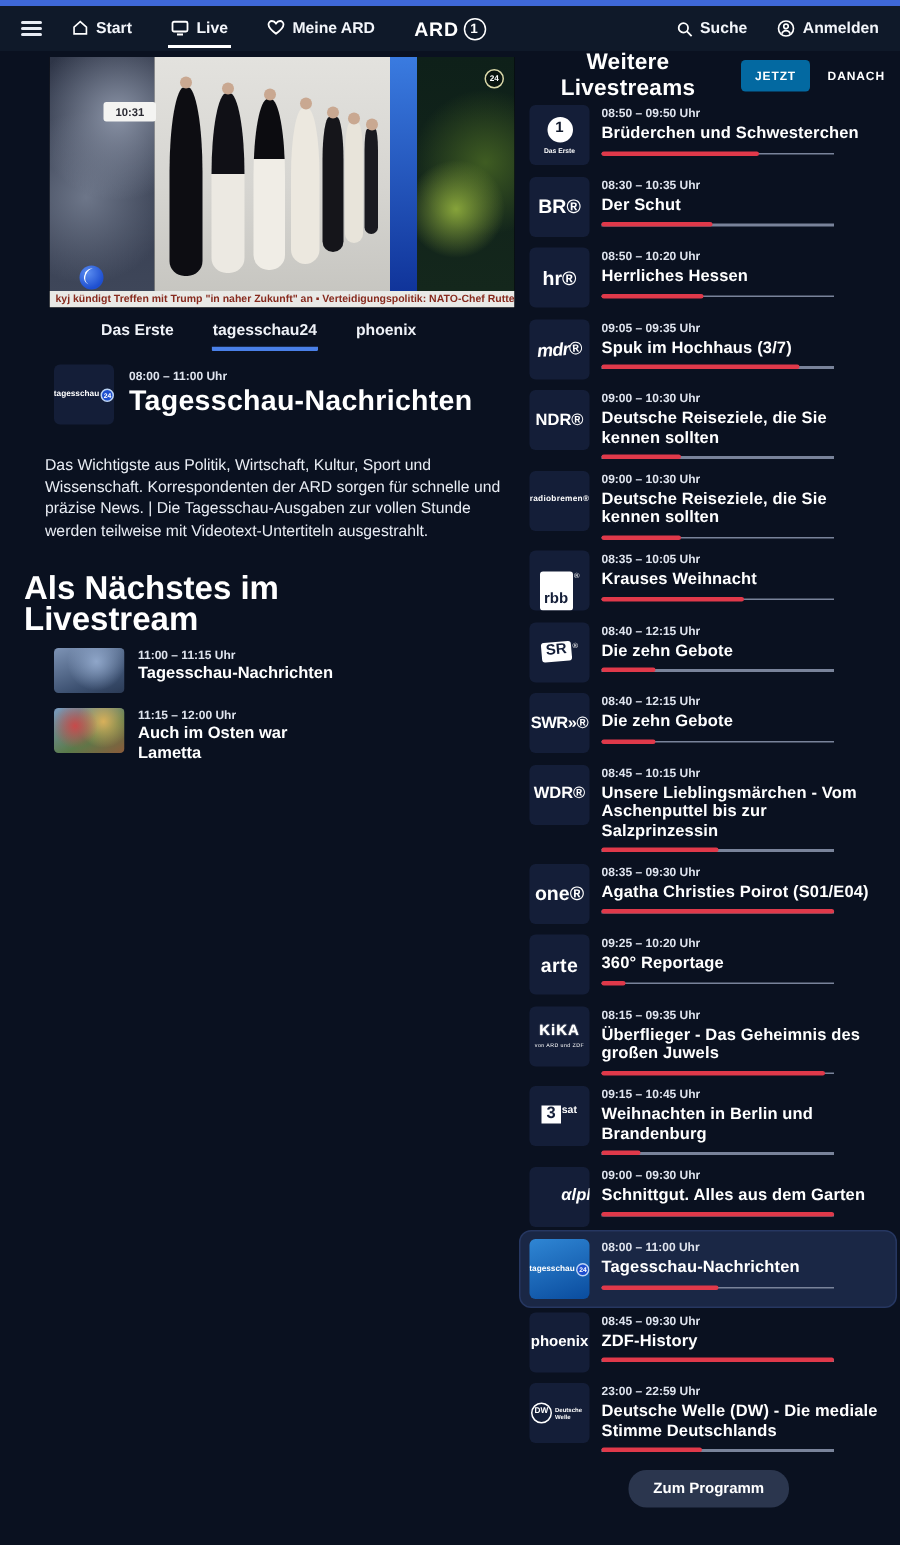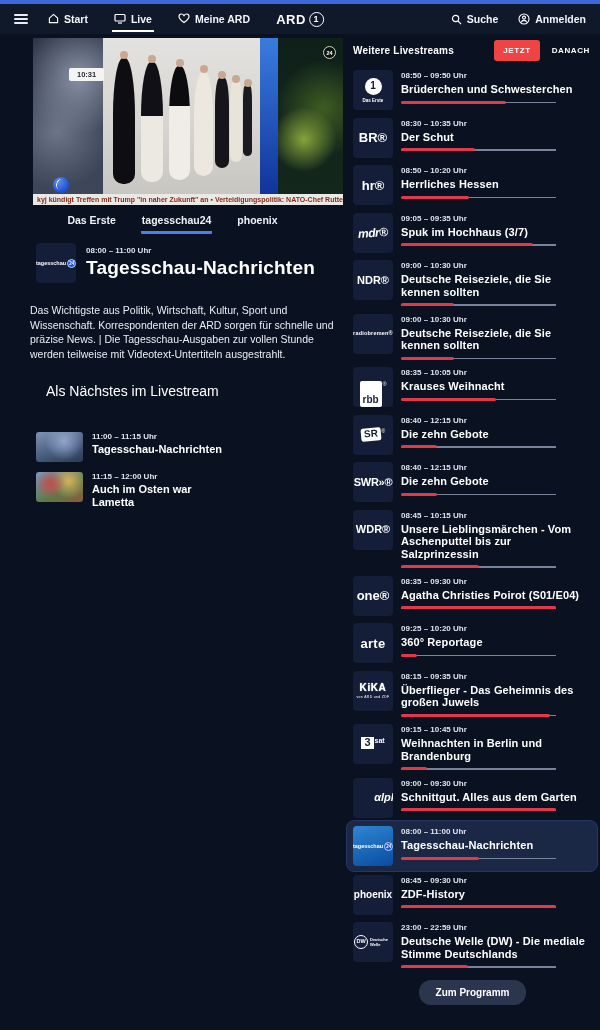--- a/index.html
+++ b/index.html
@@ -48,33 +48,33 @@
   
   .tabs { position:absolute; left:0; top:212px; width:345px; display:flex; justify-content:center; gap:24px; font-size:10.5px; font-weight:bold; }
   .tab { padding:2px 1px 5px; border-bottom:3px solid transparent; border-radius:0 0 1px 1px; cursor:pointer; color:#eef1f7; }
   .tab.active { border-bottom-color:#4a80e8; }
   
   .program { position:absolute; left:36px; top:243px; display:flex; gap:10px; }
   .ptile { width:50px; height:50px; }
   .ptime { font-size:8px; font-weight:bold; color:#dfe4ee; margin-top:3px; }
   .ptitle { font-size:19px; font-weight:bold; margin-top:2px; letter-spacing:.2px; }
   .desc { position:absolute; left:30px; top:303px; width:304px; font-size:10.5px; line-height:14.5px; color:#e9edf4; }
-  .next-h { position:absolute; left:46px; top:381px; width:180px; font-size:14px; line-height:21px; font-weight:normal; }
+  .next-h { position:absolute; left:16px; top:381px; width:180px; font-size:22px; line-height:21px; font-weight:bold; }
   .next-list { position:absolute; left:36px; top:432px; display:flex; flex-direction:column; gap:10px; }
   .next-item { display:flex; gap:9px; cursor:pointer; }
   .next-thumb { width:47px; height:30px; border-radius:3px; flex:0 0 auto; }
   .thumb-studio { background:radial-gradient(circle at 60% 30%, #8fa6c9 0%, rgba(143,166,201,0) 55%), linear-gradient(160deg,#7d93b5,#3c5070 70%,#2a3a55); }
   .thumb-lametta { background:radial-gradient(circle at 30% 40%, #c84a4a 0%, rgba(200,74,74,0) 40%), radial-gradient(circle at 70% 30%, #d8b05a 0%, rgba(216,176,90,0) 45%), linear-gradient(150deg,#7a9ac0,#5a7a4a 60%,#8a5a3a); }
   .next-time { font-size:8px; font-weight:bold; color:#dfe4ee; }
   .next-title { font-size:11px; font-weight:bold; line-height:13px; margin-top:2px; max-width:130px; }
   
   aside { position:absolute; left:345px; top:30px; width:255px; bottom:0; padding:8px; }
   .side-head { display:flex; align-items:center; gap:10px; height:24px; }
-  .side-title { font-size:10px; font-weight:bold; letter-spacing:.2px; flex:1; }
-  .btn-now { background:#ef4444; border:none; color:#fff; font-family:inherit; font-size:8px; font-weight:bold; letter-spacing:.6px; padding:6px 9px; border-radius:3px; cursor:pointer; }
+  .side-title { font-size:15px; font-weight:bold; letter-spacing:.2px; flex:1;text-align:center; }
+  .btn-now { background:#0369a1; border:none; color:#fff; font-family:inherit; font-size:8px; font-weight:bold; letter-spacing:.6px; padding:6px 9px; border-radius:3px; cursor:pointer; }
   .btn-later { background:none; border:none; color:#fff; font-family:inherit; font-size:8px; font-weight:bold; letter-spacing:.6px; padding:6px 2px; cursor:pointer; }
   .ls-list { margin-top:8px; }
   .ls-item { display:flex; gap:8px; margin-bottom:7.5px; cursor:pointer; }
   .ls-item.selected { background:#1a2745; border:1px solid #263761; border-radius:8px; padding:5px 6px; margin:-5px -6px 2.5px -7px; }
   .tile { width:40px; height:40px; background:#141e38; border-radius:4px; flex:0 0 auto; display:flex; flex-direction:column; align-items:center; justify-content:center; overflow:hidden; }
   .ls-body { flex:1; min-width:0; padding-top:1px; }
   .ls-time { font-size:8px; font-weight:bold; color:#dfe4ee; }
   .ls-title { font-size:11px; font-weight:bold; line-height:12.5px; margin-top:3px; letter-spacing:.1px; }
   .ls-bar { position:relative; height:3px; margin-top:5px; width:155px; }
   .ls-track { position:absolute; left:0; right:0; top:1px; height:1.5px; background:#79839a; }

